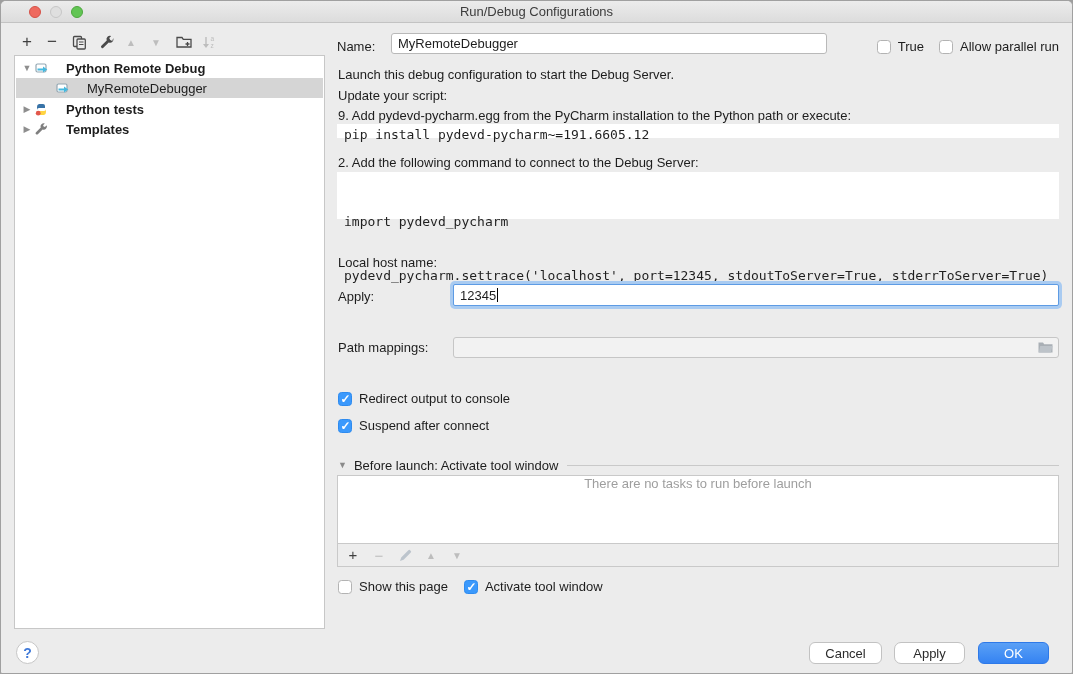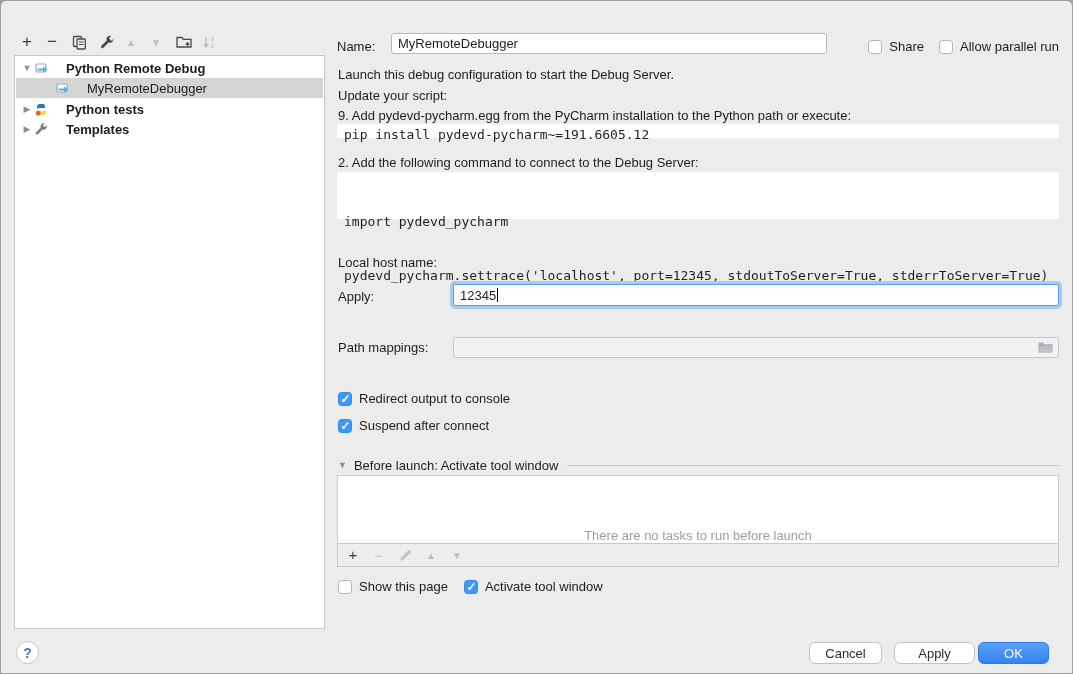--- a/index.html
+++ b/index.html
@@ -73,48 +73,54 @@
   .caret { display:inline-block; width:1px; height:14px; background:#000; margin-left:1px; }
   #path-field { background:#F2F2F2; border-color:#C6C6C6; position:relative; }
   .browse-icon { position:absolute; right:5px; top:3px; }
   .cbrow { left:1px; height:16px; }
   
   .bl-header { left:1px; top:456px; width:721px; height:16px; display:flex; align-items:center; }
   .bl-chev { font-size:9px; color:#8a8a8a; margin-right:7px; }
   .bl-line { flex:1; border-top:1px solid #C9C9C9; margin-left:9px; }
   .bl-panel {
     left:0; top:474px; width:722px; height:69px; background:#fff; border:1px solid #C9C9C9;
-    display:flex; align-items:flex-end; justify-content:center;
+    display:flex; align-items:flex-start; justify-content:center;
   }
   .bl-empty { color:#9E9E9E; font-size:13px; }
   .bl-strip {
     left:0; top:542px; width:722px; height:24px; background:#EDEDED;
     border:1px solid #C9C9C9; display:flex; align-items:center; padding-left:8px; gap:12px;
   }
   .bl-strip .sicon { width:14px; height:14px; display:flex; align-items:center; justify-content:center; }
   
   .btn {
     position:absolute; top:641px; height:22px; border-radius:6px; font-size:13px;
     display:flex; align-items:center; justify-content:center; cursor:default;
   }
   .btn-plain { background:#fff; border:1px solid #C2C2C2; color:#2b2b2b; }
   #btn-cancel { left:808px; width:73px; }
-  #btn-apply { left:893px; width:81px;border-radius:7px; }
+  #btn-apply { left:893px; width:71px;border-radius:7px; }
   #btn-ok { left:977px; width:71px; background:linear-gradient(#5AA0F6,#3583F2); border:1px solid #2E79E8; color:#fff; }
   .help {
     position:absolute; left:15px; top:640px; width:23px; height:23px; border-radius:50%;
     background:#fff; border:1px solid #C6C6C6; color:#3F79D9; font-size:14px; font-weight:bold;
     display:flex; align-items:center; justify-content:center;
   }
 </style>
 </head>
 <body>
 
 <div class="window">
 
+  <div class="titlebar">
+    <span class="tl tl-close"></span>
+    <span class="tl tl-min"></span>
+    <span class="tl tl-zoom"></span>
+    <div class="title-text">Run/Debug Configurations</div>
+  </div>
 
   <div class="cfg-toolbar">
     <span class="tbi" style="left:17px">
         <span class="glyph-dark">+</span>
       </span>
     <span class="tbi" style="left:42px">
         <span class="glyph-dark">−</span>
       </span>
     <span class="tbi" style="left:69px">
       <svg width="15" height="15" viewBox="0 0 15 15">
@@ -188,21 +194,21 @@
     </div>
   </div>
 
   <div class="rp">
 
     <div class="abs flexrow row-name">
       <span class="name-label">Name:</span>
       <input id="name-input" class="field" value="MyRemoteDebugger" style="">
       <span style="margin-left:auto" class="flexrow">
         <span class="cb" data-checked="false"></span>
-        <span class="cb-label">Share</span>
+        <span class="cb-label">True</span>
       </span>
       <span style="margin-left:15px" class="flexrow">
         <span class="cb" data-checked="false"></span>
         <span class="cb-label">Allow parallel run</span>
       </span>
     </div>
 
     <div class="abs desc" style="top:66px">Launch this debug configuration to start the Debug Server.</div>
     <div class="abs desc" style="top:87px">Update your script:</div>
     <div class="abs desc" style="top:107px">9. Add pydevd-pycharm.egg from the PyCharm installation to the Python path or execute:</div>

